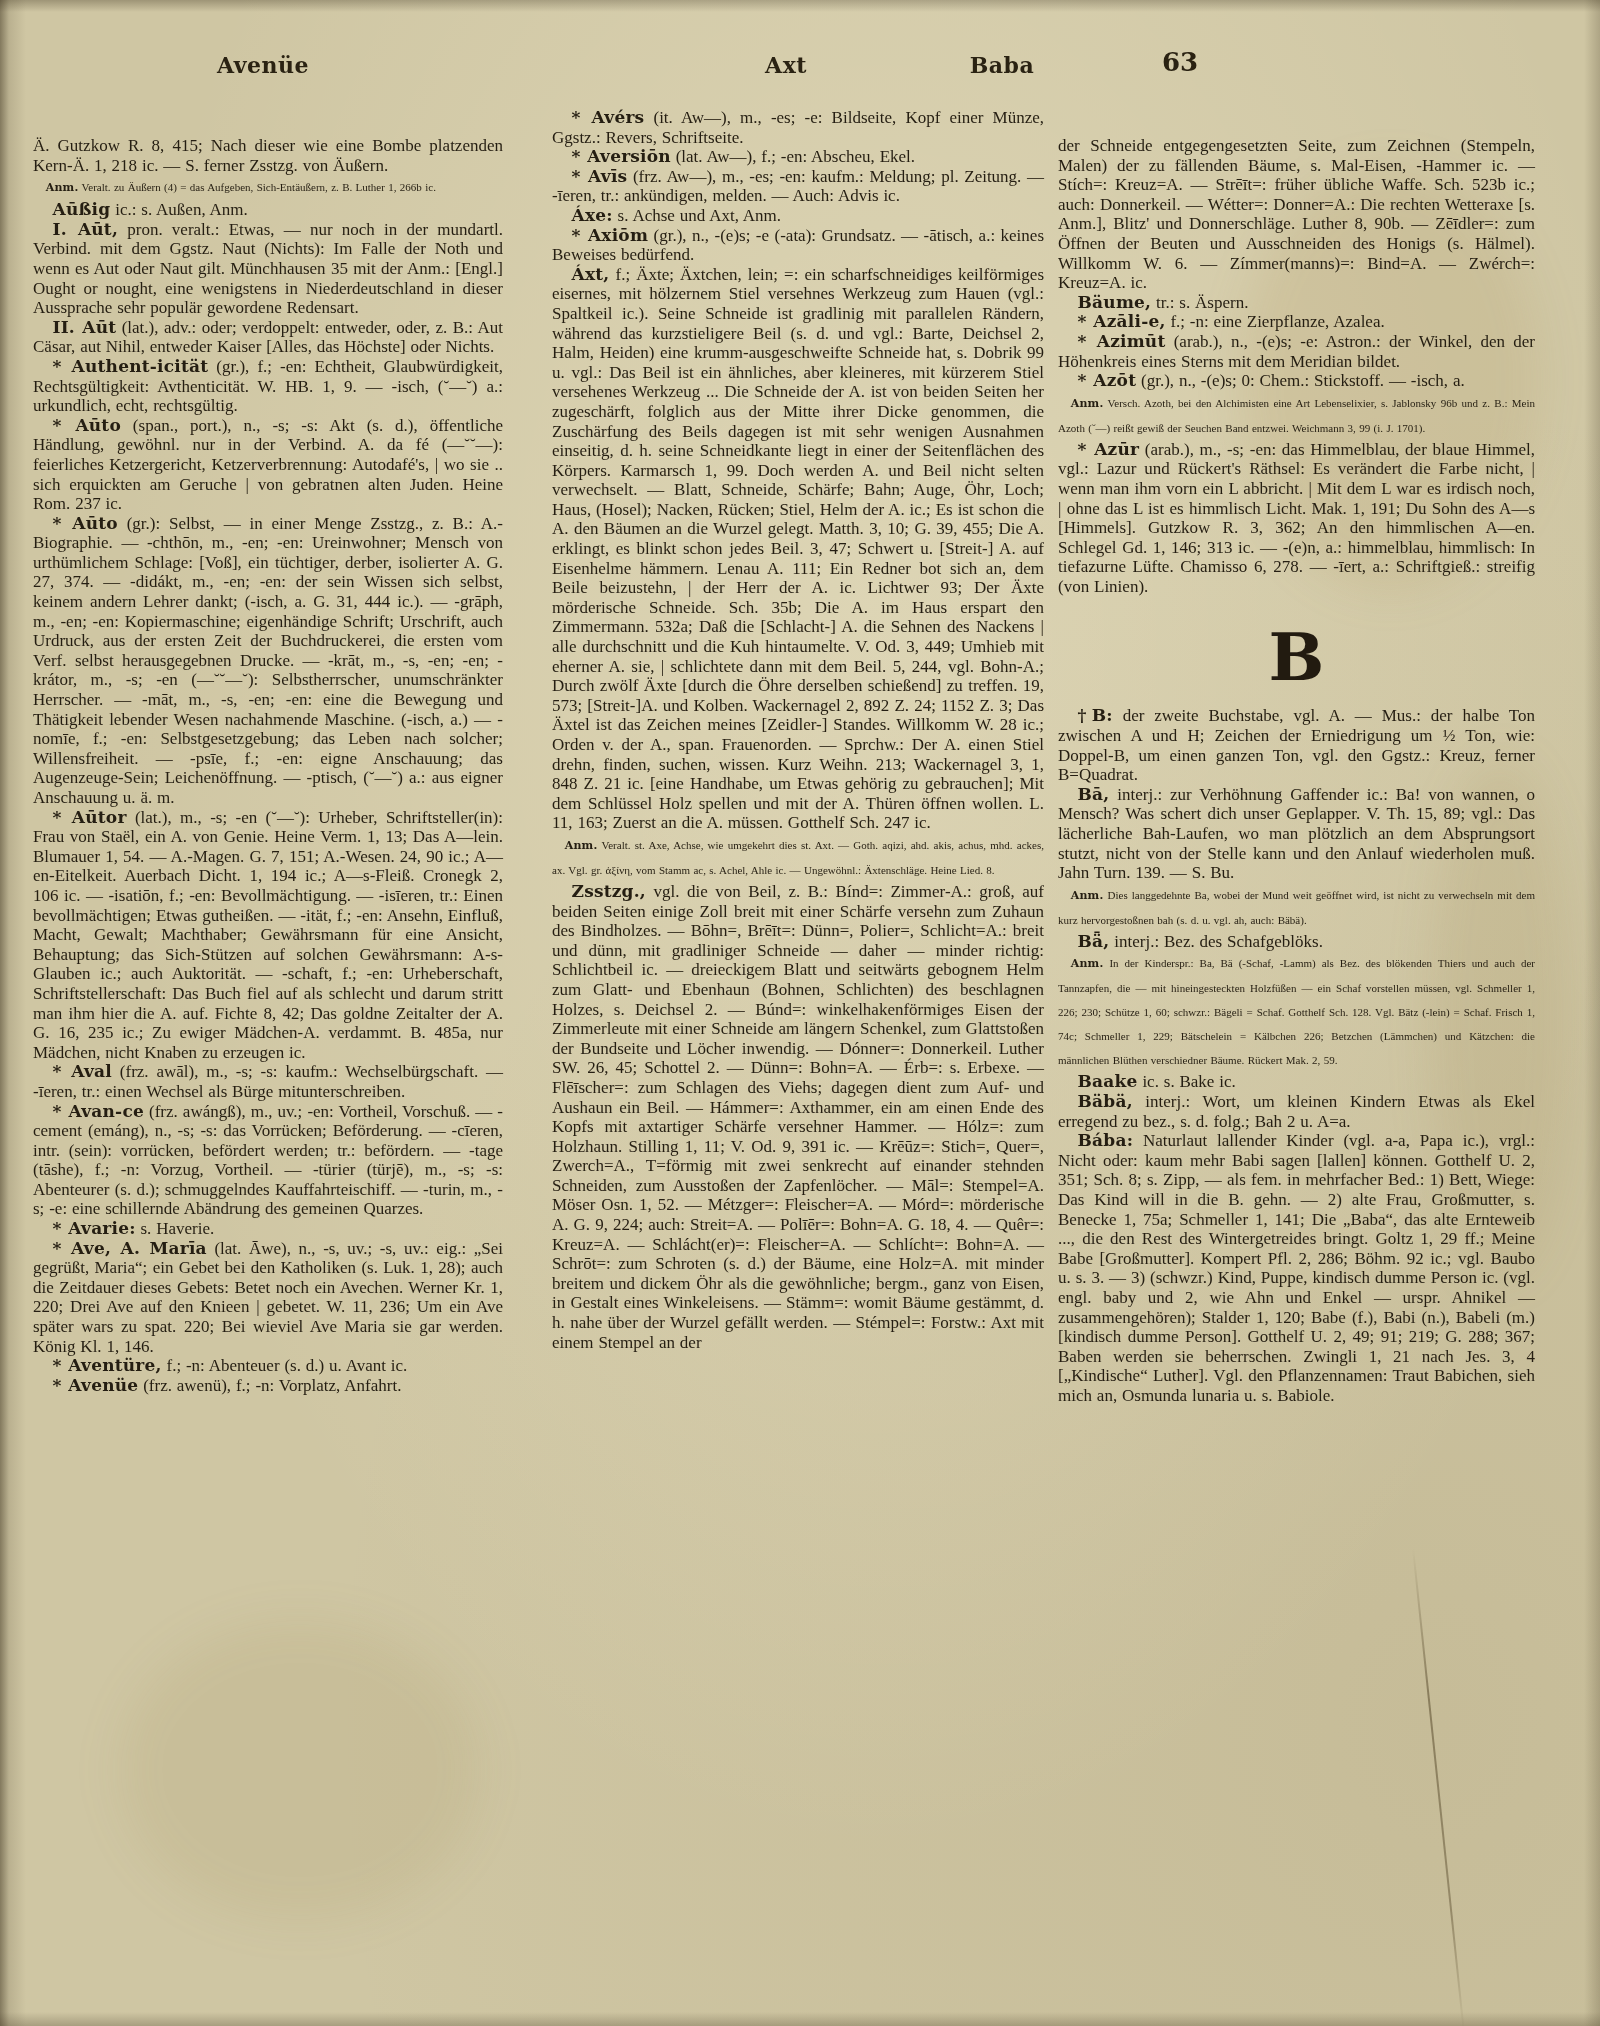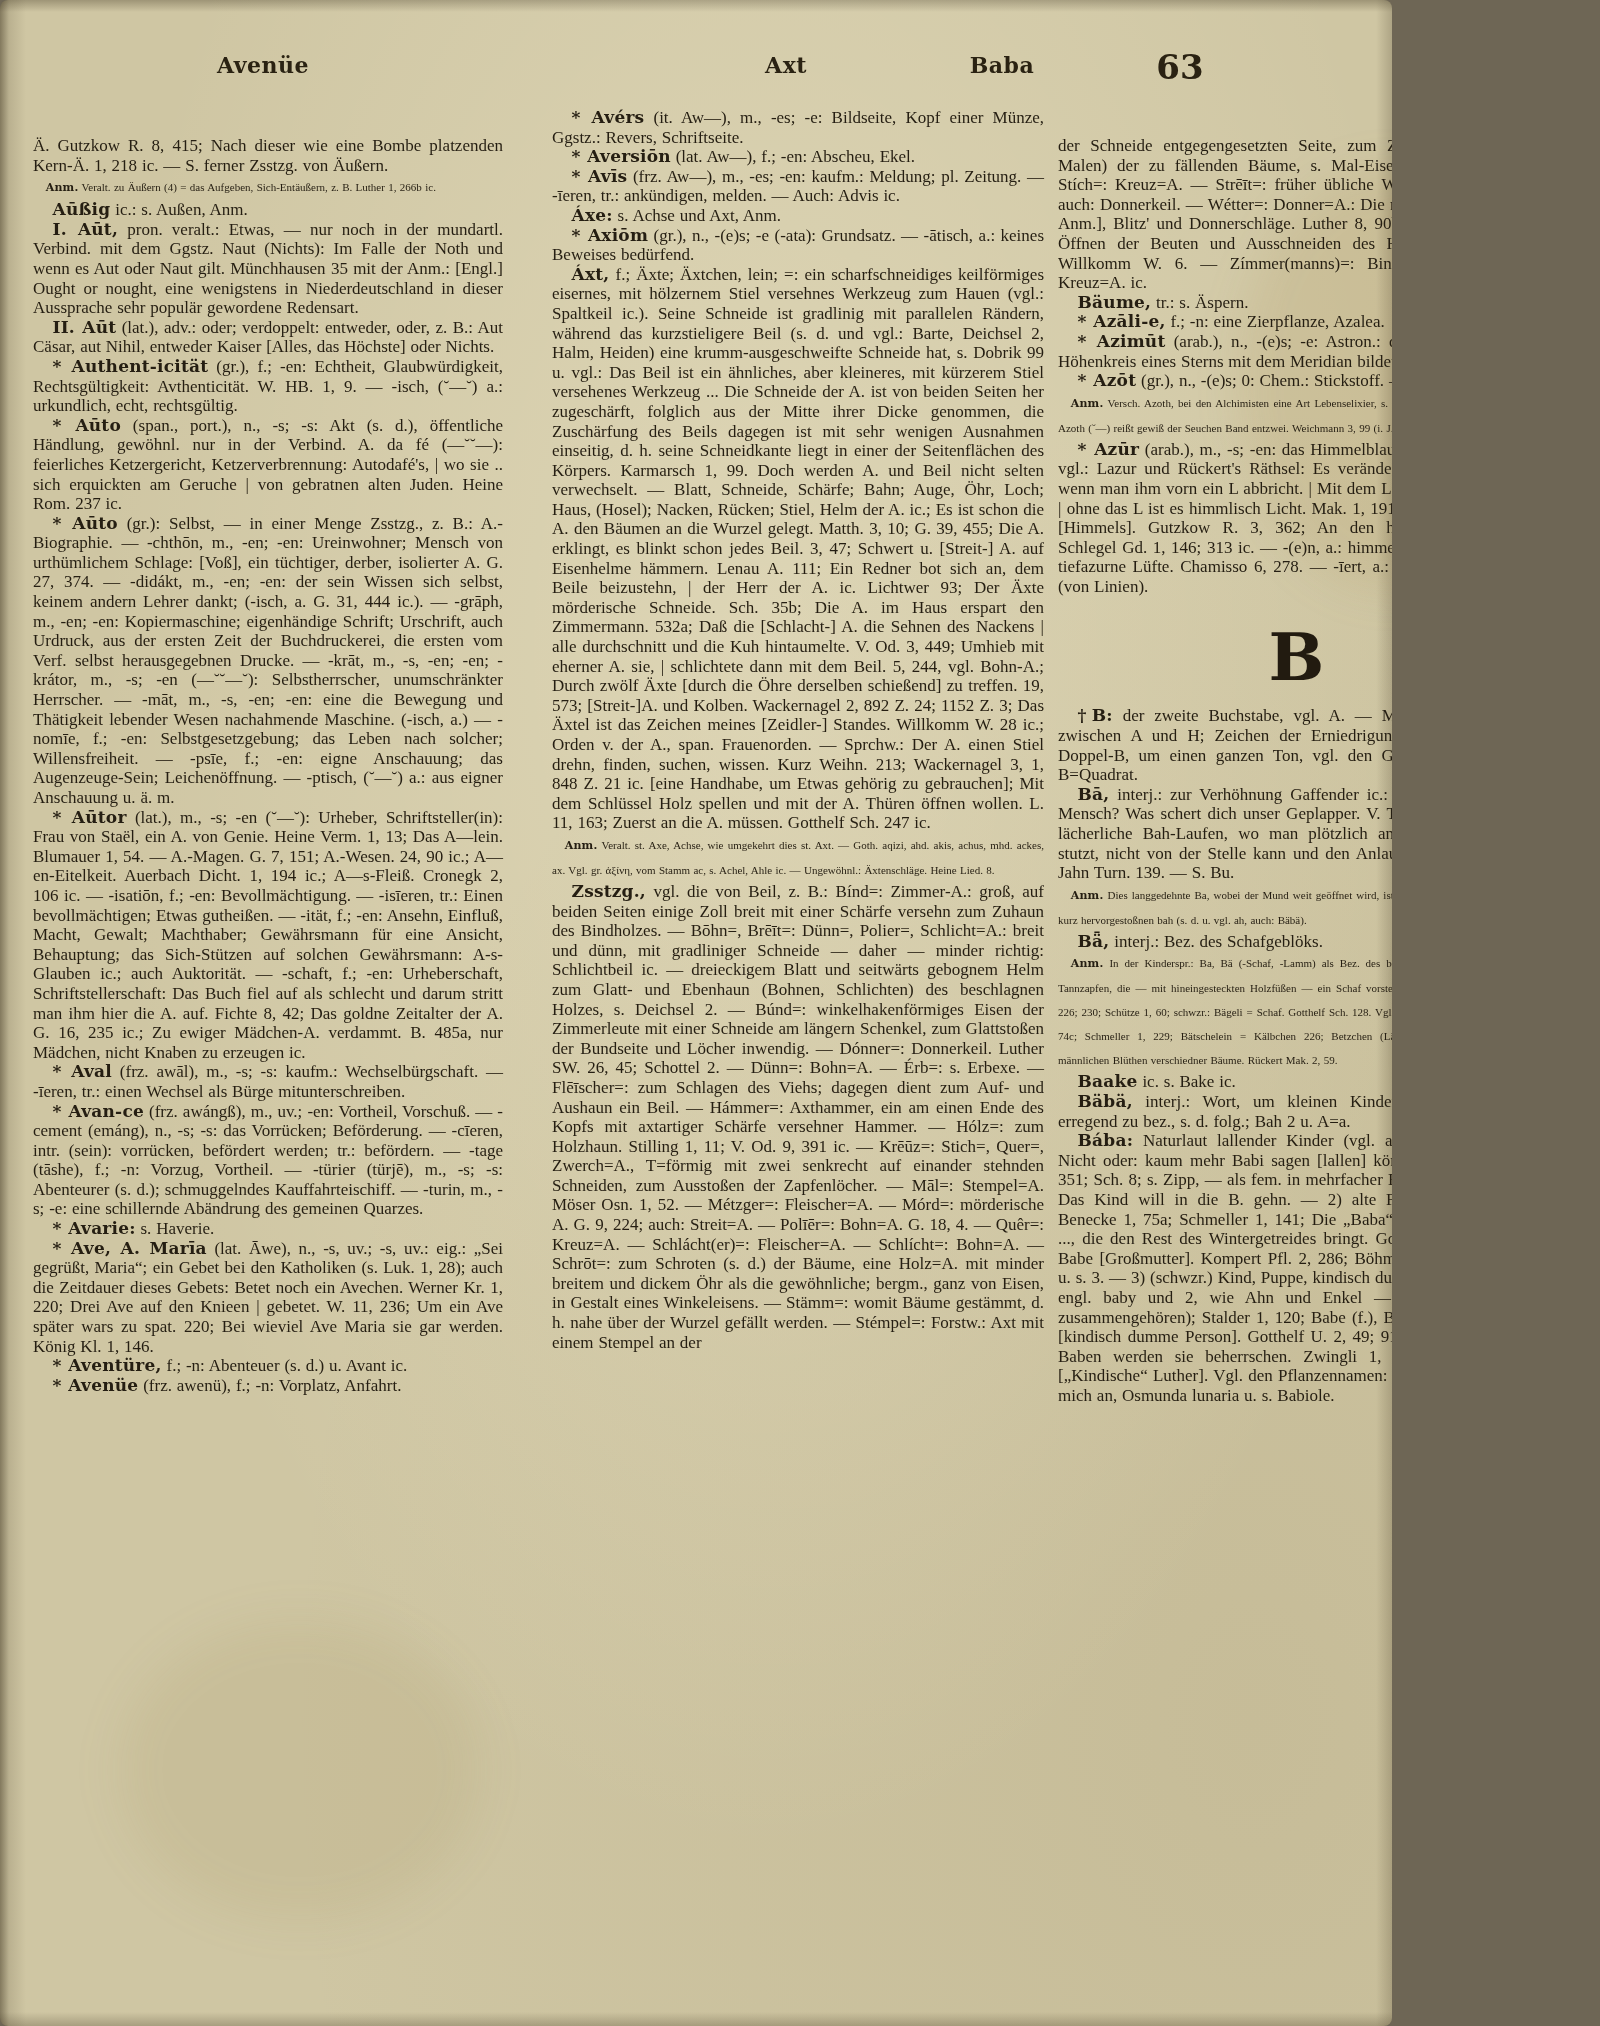--- a/index.html
+++ b/index.html
@@ -1,40 +1,39 @@
 <!DOCTYPE html>
 <html><head>
 <meta charset="utf-8">
 <style>
   html,body{margin:0;padding:0;background:#6e6655;}
   .paper{
-    position:relative;width:1392px;height:2026px;overflow:hidden;
+    position:relative;width:1600px;height:2026px;overflow:hidden;
     background:
       radial-gradient(ellipse at 55% 32%, rgba(255,249,224,0.30), rgba(255,249,224,0) 62%),
       radial-gradient(ellipse at 90% 85%, rgba(120,100,55,0.10), rgba(120,100,55,0) 55%),
       linear-gradient(90deg, rgba(55,45,25,0.50) 0px, rgba(55,45,25,0.14) 9px, rgba(55,45,25,0) 26px),
       linear-gradient(270deg, rgba(55,45,25,0.22) 0px, rgba(55,45,25,0) 16px),
       linear-gradient(180deg, rgba(55,45,25,0.32) 0px, rgba(55,45,25,0) 12px),
       linear-gradient(0deg, rgba(55,45,25,0.26) 0px, rgba(55,45,25,0) 14px),
       #cfc6a3;
     font-family:"Liberation Serif", serif;
     color:#251e12;
-    border-radius:8px;
   }
   .stain{position:absolute;border-radius:50%;filter:blur(22px);pointer-events:none;}
   .stain.s1{left:1240px;top:170px;width:300px;height:420px;background:rgba(160,132,72,0.13);}
   .stain.s2{left:120px;top:1620px;width:360px;height:300px;background:rgba(150,125,70,0.10);}
   .stain.s3{left:1430px;top:760px;width:140px;height:520px;background:rgba(150,122,66,0.12);}
   .crease{position:absolute;left:1412px;top:1548px;width:2px;height:488px;
     background:linear-gradient(180deg, rgba(0,0,0,0), rgba(88,74,44,0.55) 30%, rgba(88,74,44,0.45) 75%, rgba(0,0,0,0));
     transform:rotate(-6deg);transform-origin:top center;}
   .running-head{position:absolute;top:52px;transform:translateX(-50%);
     font-family:"DejaVu Serif", serif;font-weight:bold;font-size:22px;letter-spacing:0.5px;color:#2a2212;}
   .page-number{position:absolute;top:47px;left:1180px;transform:translateX(-50%);
-    font-family:"DejaVu Serif", serif;font-weight:bold;font-size:34px;color:#2a2212;}
+    font-family:"DejaVu Serif", serif;font-weight:bold;font-size:26px;color:#2a2212;}
   .col{position:absolute;top:108px;text-align:justify;}
   #col1{left:33px;width:470px;}
   #col2{left:523px;width:492px;margin-left:29px;}
   #col3{left:1058px;width:477px;}
   .col p{margin:0;text-indent:1.15em;font-size:17px;line-height:19.6px;word-spacing:0.6px;}
   .col p.noindent{text-indent:0;margin-top:28px;}
   .col p.small{font-size:11px;line-height:24px;}
   .hw{font-family:"DejaVu Serif", serif;font-weight:bold;letter-spacing:0.2px;}
   .section-letter{text-align:center;font-family:"DejaVu Serif", serif;font-weight:bold;
     font-size:66px;line-height:74px;margin:24px 0 12px 0;color:#221b10;}

